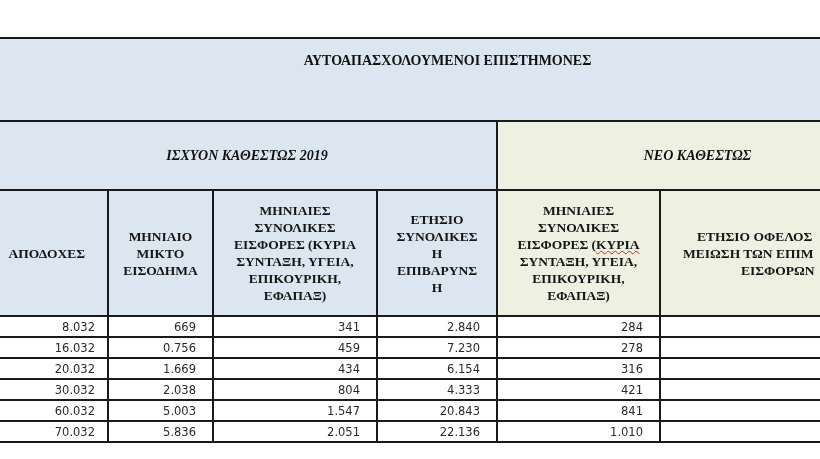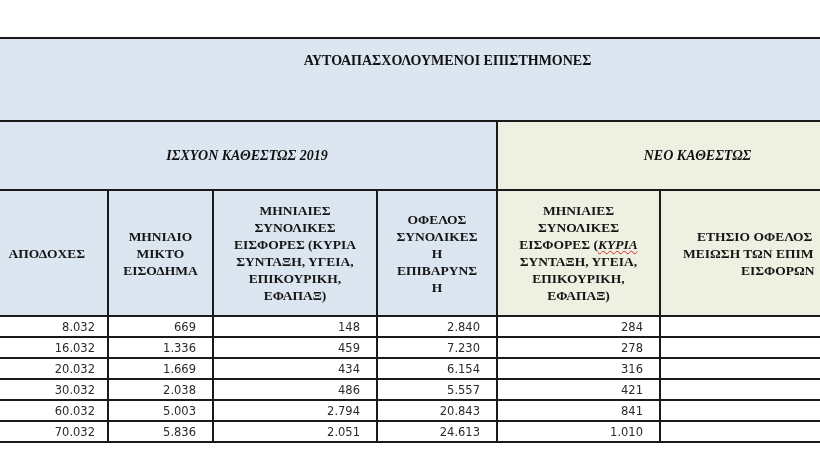--- a/index.html
+++ b/index.html
@@ -89,21 +89,20 @@
     font-family: "DejaVu Sans", sans-serif;
     font-size: 11.5px;
     color: #2a2a2a;
     padding-right: 16px !important;
   }
   .num.first { border-left: none !important; padding-right: 12px !important; }
   .num.empty { padding-right: 0 !important; }
   .spell {
     text-decoration: underline wavy #d22;
     text-decoration-thickness: 1px;
-    font-style: italic;
   }
 </style>
 </head>
 <body>
 
 <div class="page">
   <table class="sheet">
     <colgroup>
       <col class="c1">
         <col class="c2">
@@ -138,21 +137,21 @@
             <span>ΜΗΝΙΑΙΕΣ</span><br>
             <span>ΣΥΝΟΛΙΚΕΣ</span><br>
             <span>ΕΙΣΦΟΡΕΣ (ΚΥΡΙΑ</span><br>
             <span>ΣΥΝΤΑΞΗ, ΥΓΕΙΑ,</span><br>
             <span>ΕΠΙΚΟΥΡΙΚΗ,</span><br>
             <span>ΕΦΑΠΑΞ)</span>
           </div>
         </td>
         <td class="hdr blue">
           <div class="inner">
-            <span>ΟΦΕΛΟΣ</span><br>
+            <span>ΕΤΗΣΙΟ</span><br>
             <span>ΣΥΝΟΛΙΚΕΣ</span><br>
             <span>Η</span><br>
             <span>ΕΠΙΒΑΡΥΝΣ</span><br>
             <span>Η</span>
           </div>
         </td>
         <td class="hdr green">
           <div class="inner">
             <span>ΜΗΝΙΑΙΕΣ</span><br>
             <span>ΣΥΝΟΛΙΚΕΣ</span><br>
@@ -167,60 +166,60 @@
             <span style="padding-left:14px;">ΕΤΗΣΙΟ ΟΦΕΛΟΣ</span><br>
             <span>ΜΕΙΩΣΗ ΤΩΝ ΕΠΙΜ</span><br>
             <span style="padding-left:58px;">ΕΙΣΦΟΡΩΝ</span>
           </div>
         </td>
       </tr>
 
       <tr>
         <td class="num first">8.032</td>
         <td class="num">669</td>
-        <td class="num">148</td>
+        <td class="num">341</td>
         <td class="num">2.840</td>
         <td class="num">284</td>
         <td class="num empty"></td>
       </tr>
       <tr>
         <td class="num first">16.032</td>
-        <td class="num">1.336</td>
+        <td class="num">0.756</td>
         <td class="num">459</td>
         <td class="num">7.230</td>
         <td class="num">278</td>
         <td class="num empty"></td>
       </tr>
       <tr>
         <td class="num first">20.032</td>
         <td class="num">1.669</td>
         <td class="num">434</td>
         <td class="num">6.154</td>
         <td class="num">316</td>
         <td class="num empty"></td>
       </tr>
       <tr>
         <td class="num first">30.032</td>
         <td class="num">2.038</td>
-        <td class="num">486</td>
-        <td class="num">5.557</td>
+        <td class="num">804</td>
+        <td class="num">4.333</td>
         <td class="num">421</td>
         <td class="num empty"></td>
       </tr>
       <tr>
         <td class="num first">60.032</td>
         <td class="num">5.003</td>
-        <td class="num">2.794</td>
+        <td class="num">1.547</td>
         <td class="num">20.843</td>
         <td class="num">841</td>
         <td class="num empty"></td>
       </tr>
       <tr>
         <td class="num first">70.032</td>
         <td class="num">5.836</td>
         <td class="num">2.051</td>
-        <td class="num">24.613</td>
+        <td class="num">22.136</td>
         <td class="num">1.010</td>
         <td class="num empty"></td>
       </tr>
     </tbody>
   </table>
 </div>
 
 </body></html>

